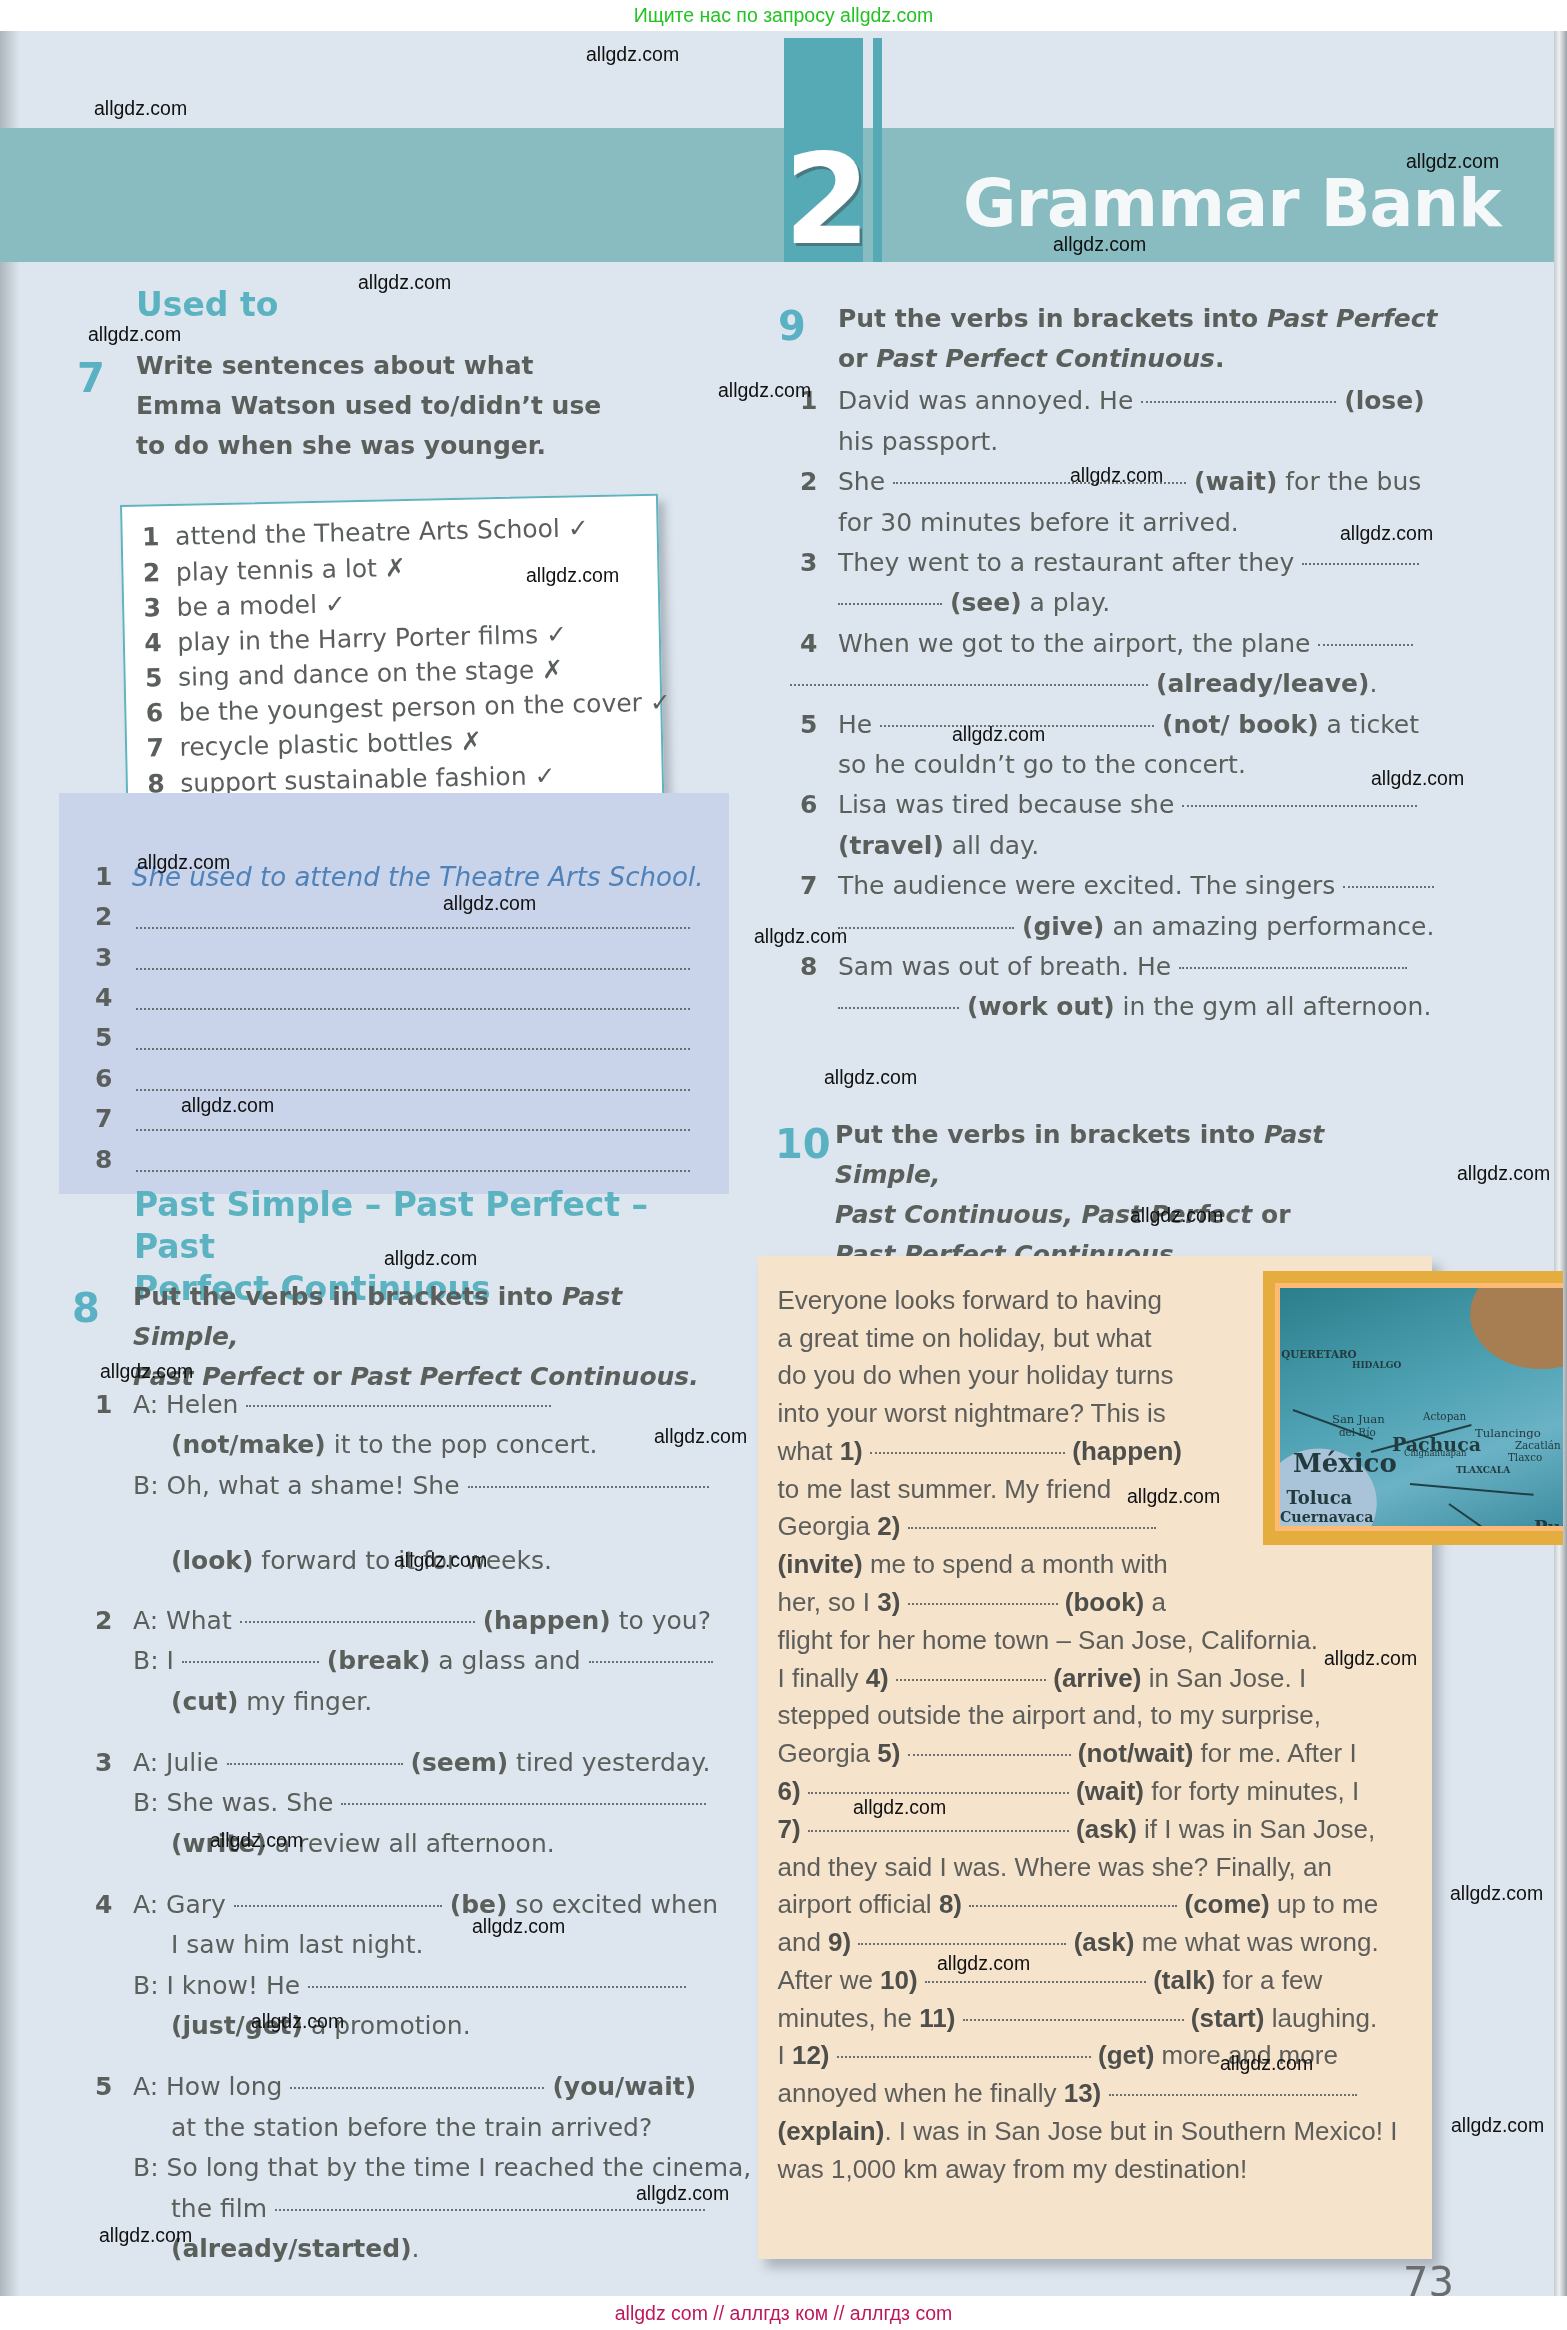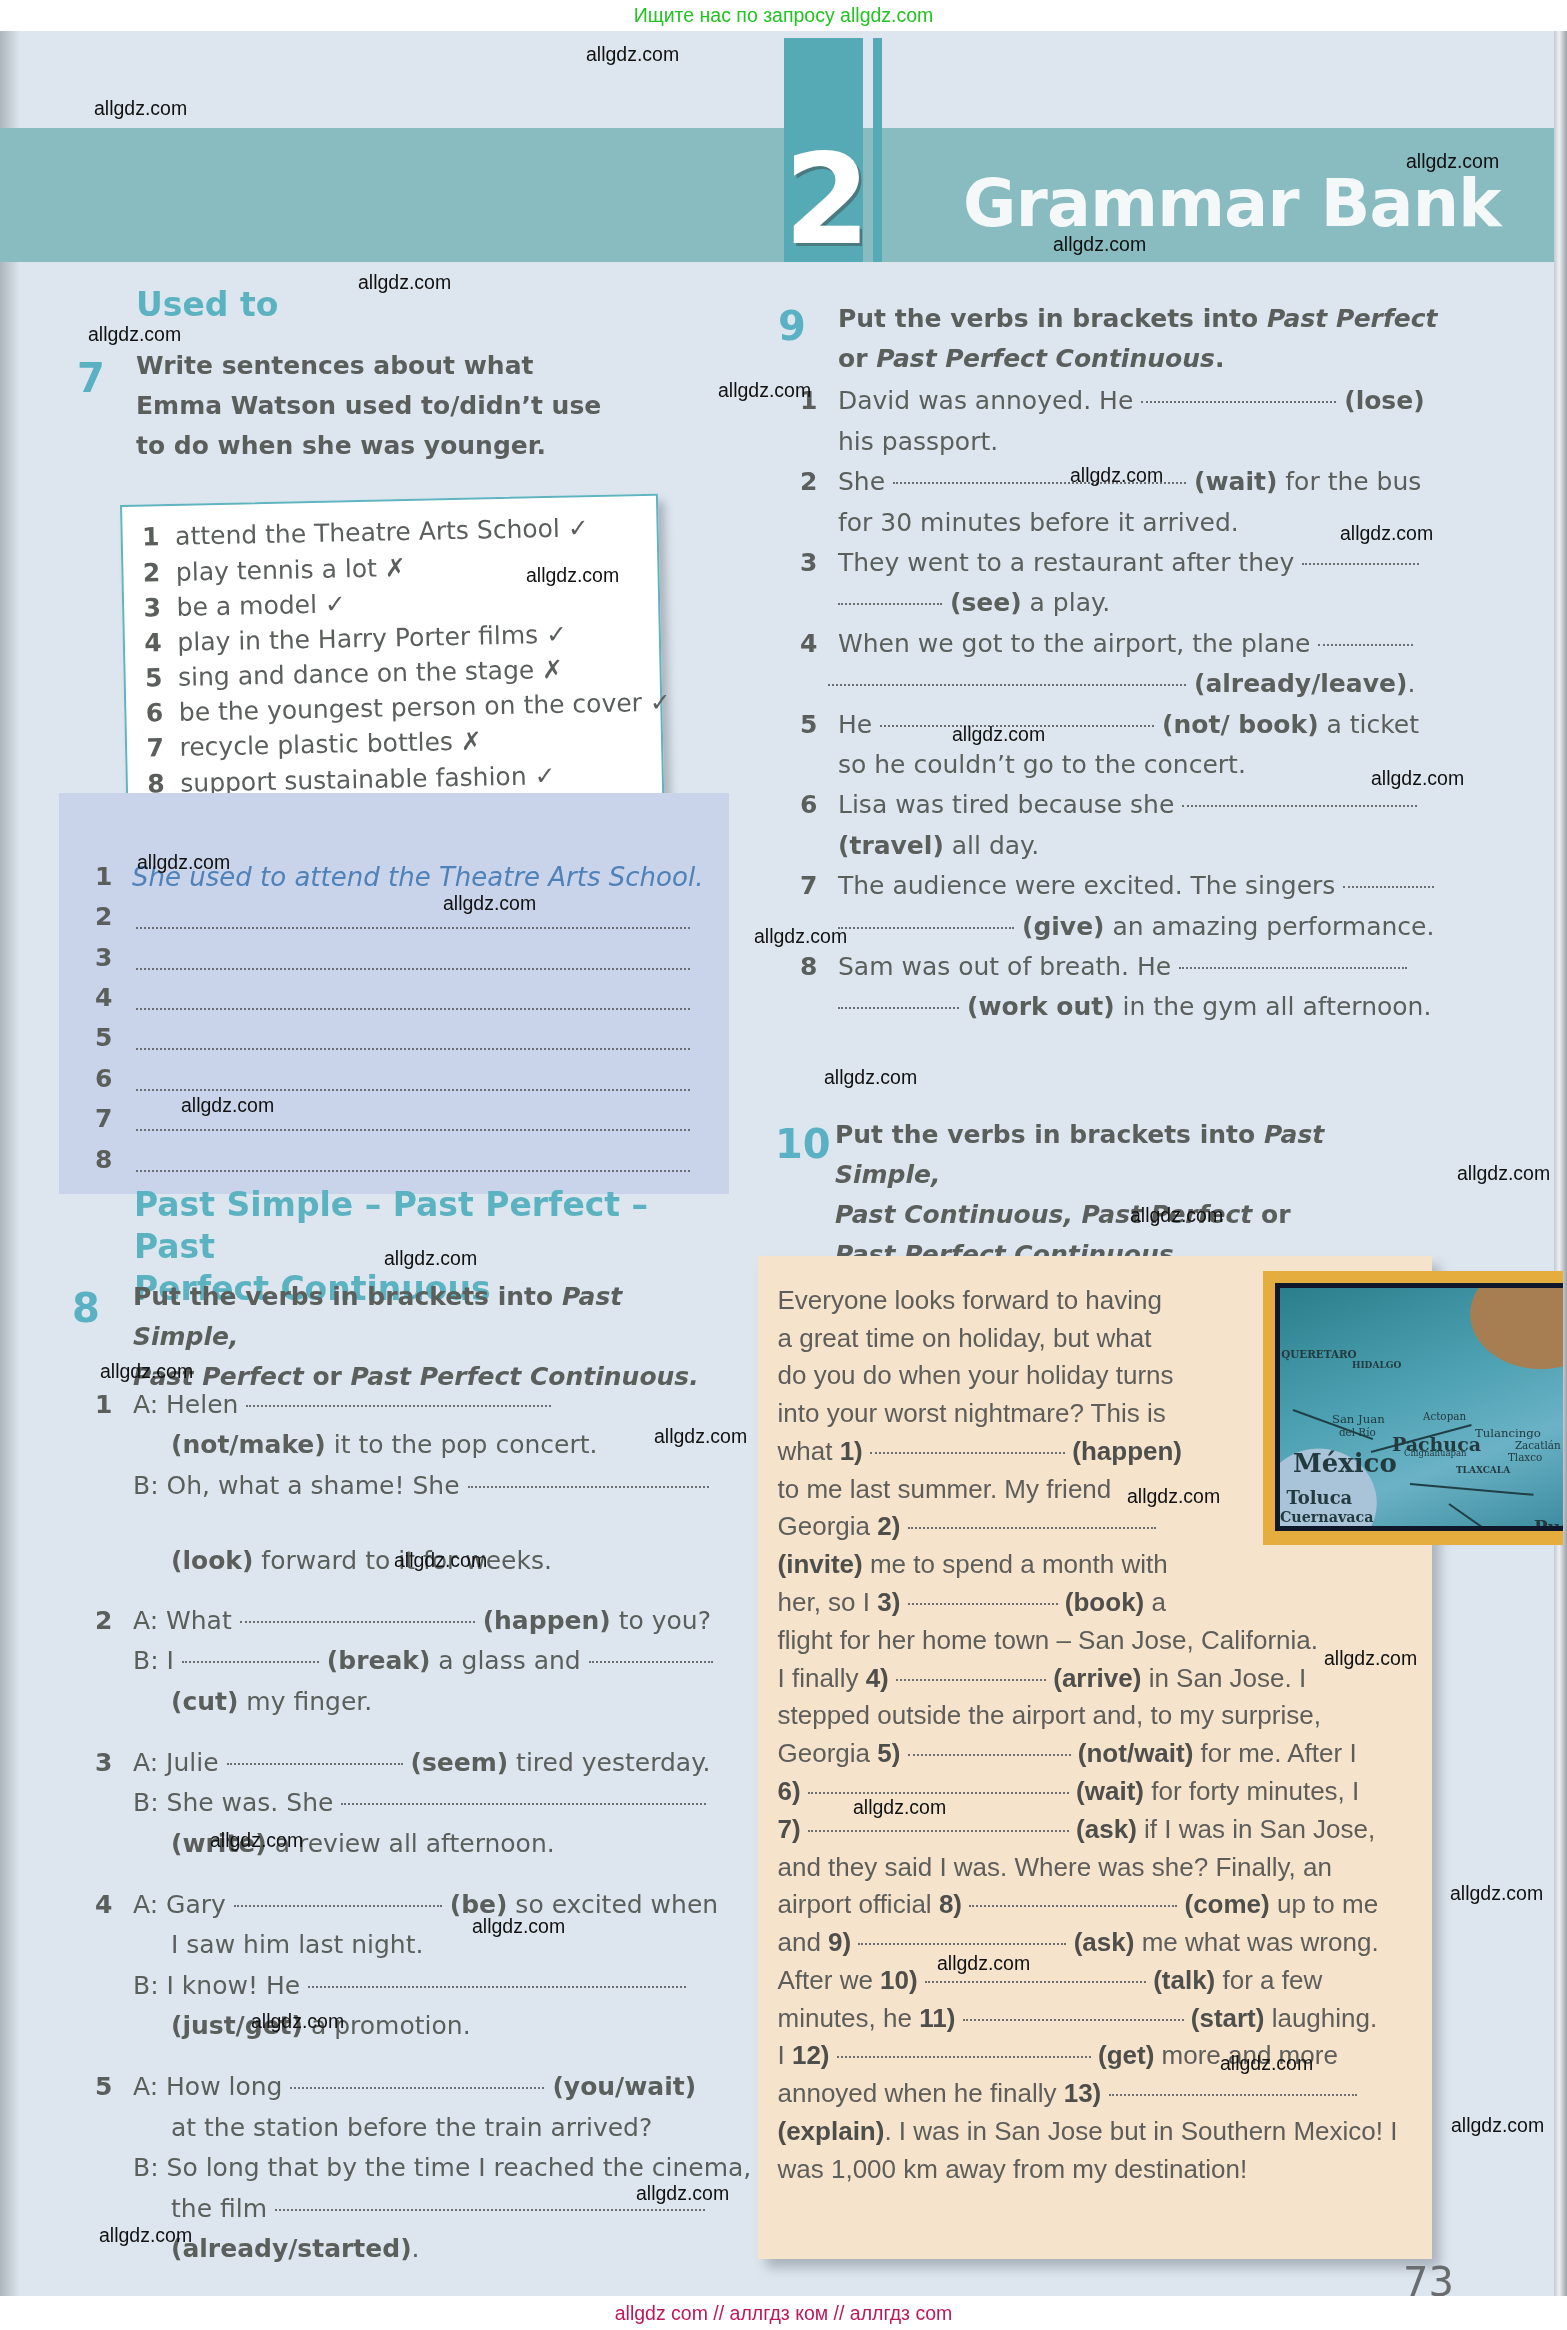--- a/index.html
+++ b/index.html
@@ -118,21 +118,21 @@
     font-size: 26px; line-height: 38px; color: #5d5d5a; white-space: nowrap;
   }
   .story-line b { font-weight: bold; color: #4e4e4b; }
 
   .map-frame {
     position: absolute; left: 1263px; top: 1240px; width: 300px; height: 274px;
     background: #e4ad3e;
   }
   .map-inner {
     position: absolute; left: 11.7px; top: 11.7px; right: 0; bottom: 14.3px;
-    background: #0f172a;
+    background: #fdba74;
   }
   .map-image {
     position: absolute; left: 5.2px; top: 5.2px; right: 0; bottom: 5.2px; overflow: hidden;
     background:
       radial-gradient(ellipse 117px 91px at 261px 26px, #a77d52 0 60%, rgba(0,0,0,0) 61%),
       radial-gradient(ellipse 104px 98px at 39px 215px, #a9c4d9 0 55%, rgba(0,0,0,0) 56%),
       linear-gradient(160deg, #2b7f8c, #4ea2b3 45%, #6bb2c6 70%, #3e8da0);
   }
   .map-label {
     position: absolute; font-family: "DejaVu Serif", serif; color: #233a3f; white-space: nowrap;
@@ -286,21 +286,21 @@
     <span class="text-line" style="left:838px; top:472px;">for 30 minutes before it arrived.</span>
   </div>
   <div>
     <span class="num" style="left:800px; top:512px;">3</span>
     <span class="text-line" style="left:838px; top:512px;"><span>They went to a restaurant after they</span> <span class="dotted" style="width:117px;"></span></span>
     <span class="text-line" style="left:838px; top:552px;"><span class="dotted" style="width:104px;"></span> <b>(see)</b><span> a play.</span></span>
   </div>
   <div>
     <span class="num" style="left:800px; top:593px;">4</span>
     <span class="text-line" style="left:838px; top:593px;"><span>When we got to the airport, the plane</span> <span class="dotted" style="width:95px;"></span></span>
-    <span class="text-line" style="left:828px; top:633px;"><span class="dotted" style="width:358px;"></span> <b>(already/leave)</b><span>.</span></span>
+    <span class="text-line" style="left:790px; top:633px;"><span class="dotted" style="width:358px;"></span> <b>(already/leave)</b><span>.</span></span>
   </div>
   <div>
     <span class="num" style="left:800px; top:674px;">5</span>
     <span class="text-line" style="left:838px; top:674px;"><span>He</span> <span class="dotted" style="width:274px;"></span> <b>(not/ book)</b><span> a ticket</span></span>
     <span class="text-line" style="left:838px; top:714px;">so he couldn’t go to the concert.</span>
   </div>
   <div>
     <span class="num" style="left:800px; top:754px;">6</span>
     <span class="text-line" style="left:838px; top:754px;"><span>Lisa was tired because she</span> <span class="dotted" style="width:235px;"></span></span>
     <span class="text-line" style="left:838px; top:795px;"><b>(travel)</b><span> all day.</span></span>

